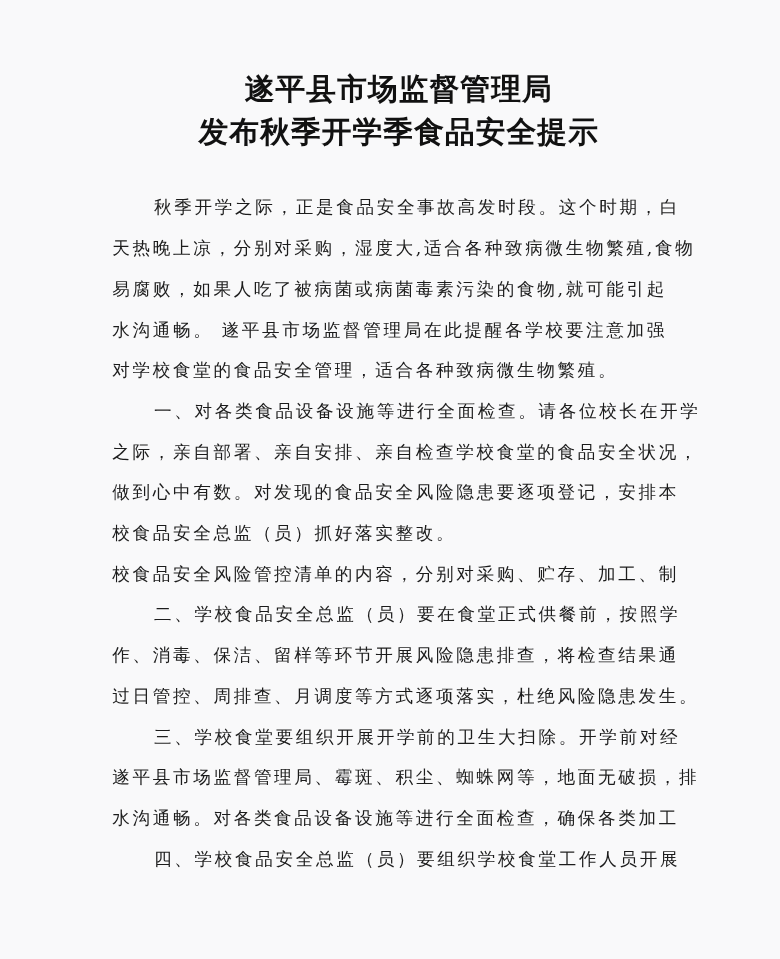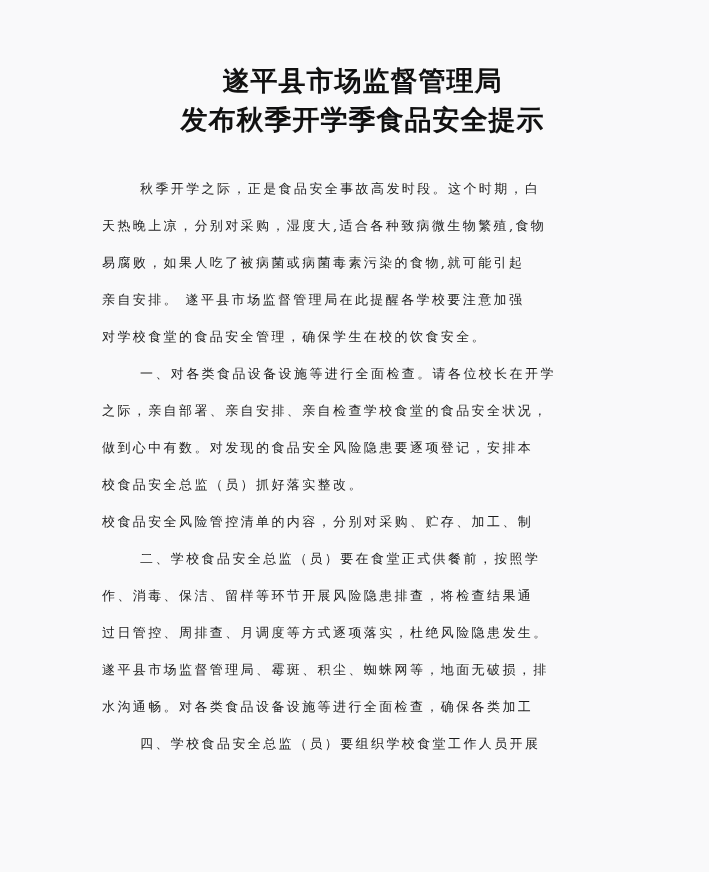--- a/index.html
+++ b/index.html
@@ -14,53 +14,54 @@
     position: absolute; left: 0; width: 709px; text-align: center;
     font-family: "DejaVu Sans", "Liberation Sans", sans-serif;
     font-weight: bold; font-size: 27px; letter-spacing: 1px; color: #111;
   }
   .t1 { top: 63px; left: 8px; }
   .t2 { top: 102px; left: 8px; }
   .body-text {
     position: absolute; left: 102px; top: 170px; width: 530px;
   }
   .line {
-    height: 37px; line-height: 37px; font-size: 13px;
+    height: 37px; line-height: 37px; font-size: 16px;
     white-space: nowrap; letter-spacing: 2.4px;
   }
   .indent { padding-left: 38px; }
 </style>
 </head>
 <body>
 
 <div class="page">
   <div class="title t1">遂平县市场监督管理局</div>
   <div class="title t2">发布秋季开学季食品安全提示</div>
 
   <div class="body-text">
     <div>
       <div class="line indent">秋季开学之际，正是食品安全事故高发时段。这个时期，白</div>
       <div class="line">天热晚上凉，分别对采购，湿度大,适合各种致病微生物繁殖,食物</div>
       <div class="line">易腐败，如果人吃了被病菌或病菌毒素污染的食物,就可能引起</div>
-      <div class="line">亲自安排。 遂平县市场监督管理局在此提醒各学校要注意加强</div>
-      <div class="line">对学校食堂的食品安全管理，确保学生在校的饮食安全。</div>
+      <div class="line">水沟通畅。 遂平县市场监督管理局在此提醒各学校要注意加强</div>
+      <div class="line">对学校食堂的食品安全管理，适合各种致病微生物繁殖。</div>
     </div>
     <div>
       <div class="line indent">一、对各类食品设备设施等进行全面检查。请各位校长在开学</div>
       <div class="line">之际，亲自部署、亲自安排、亲自检查学校食堂的食品安全状况，</div>
       <div class="line">做到心中有数。对发现的食品安全风险隐患要逐项登记，安排本</div>
       <div class="line">校食品安全总监（员）抓好落实整改。</div>
     </div>
     <div>
       <div class="line">校食品安全风险管控清单的内容，分别对采购、贮存、加工、制</div>
       <div class="line indent">二、学校食品安全总监（员）要在食堂正式供餐前，按照学</div>
       <div class="line">作、消毒、保洁、留样等环节开展风险隐患排查，将检查结果通</div>
       <div class="line">过日管控、周排查、月调度等方式逐项落实，杜绝风险隐患发生。</div>
     </div>
     <div>
+      <div class="line indent">三、学校食堂要组织开展开学前的卫生大扫除。开学前对经</div>
       <div class="line">遂平县市场监督管理局、霉斑、积尘、蜘蛛网等，地面无破损，排</div>
       <div class="line">水沟通畅。对各类食品设备设施等进行全面检查，确保各类加工</div>
     </div>
     <div>
       <div class="line indent">四、学校食品安全总监（员）要组织学校食堂工作人员开展</div>
 
     </div>
   </div>
 </div>
 

